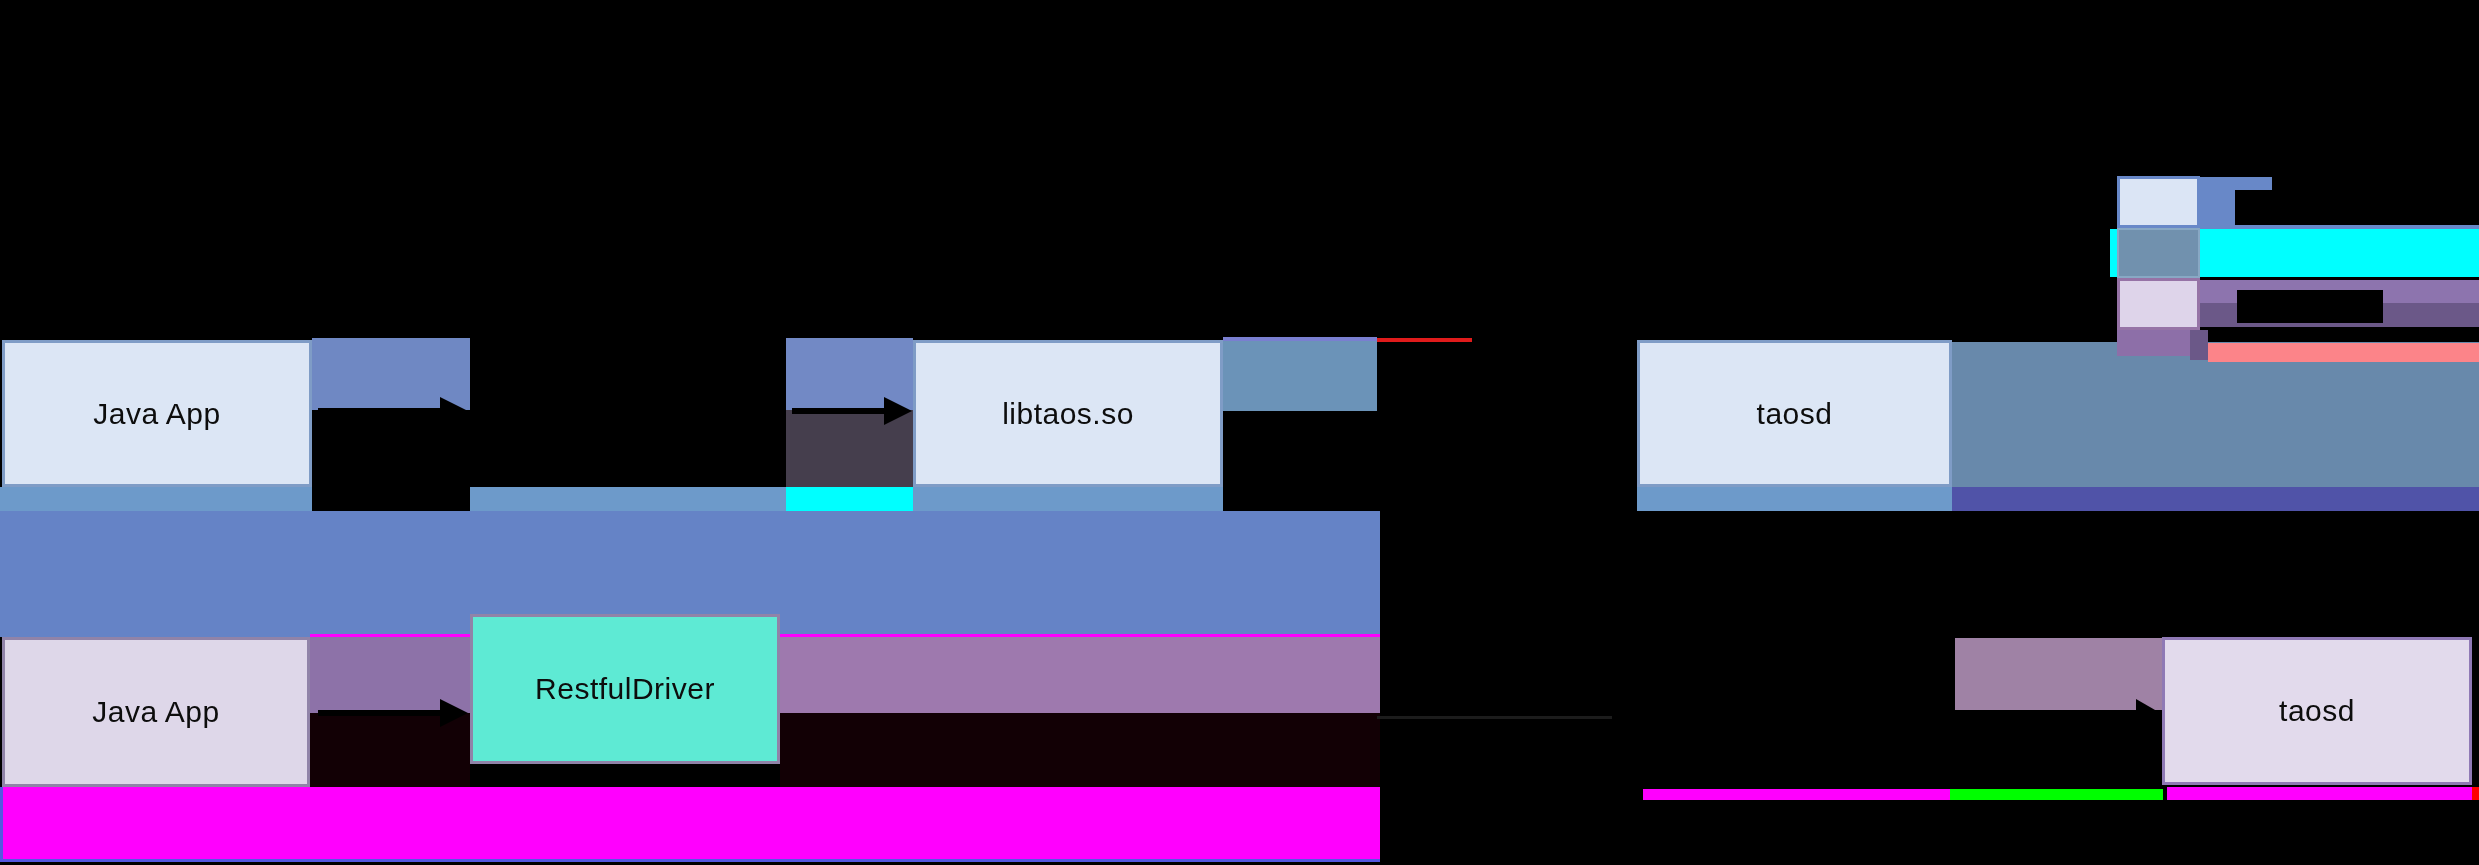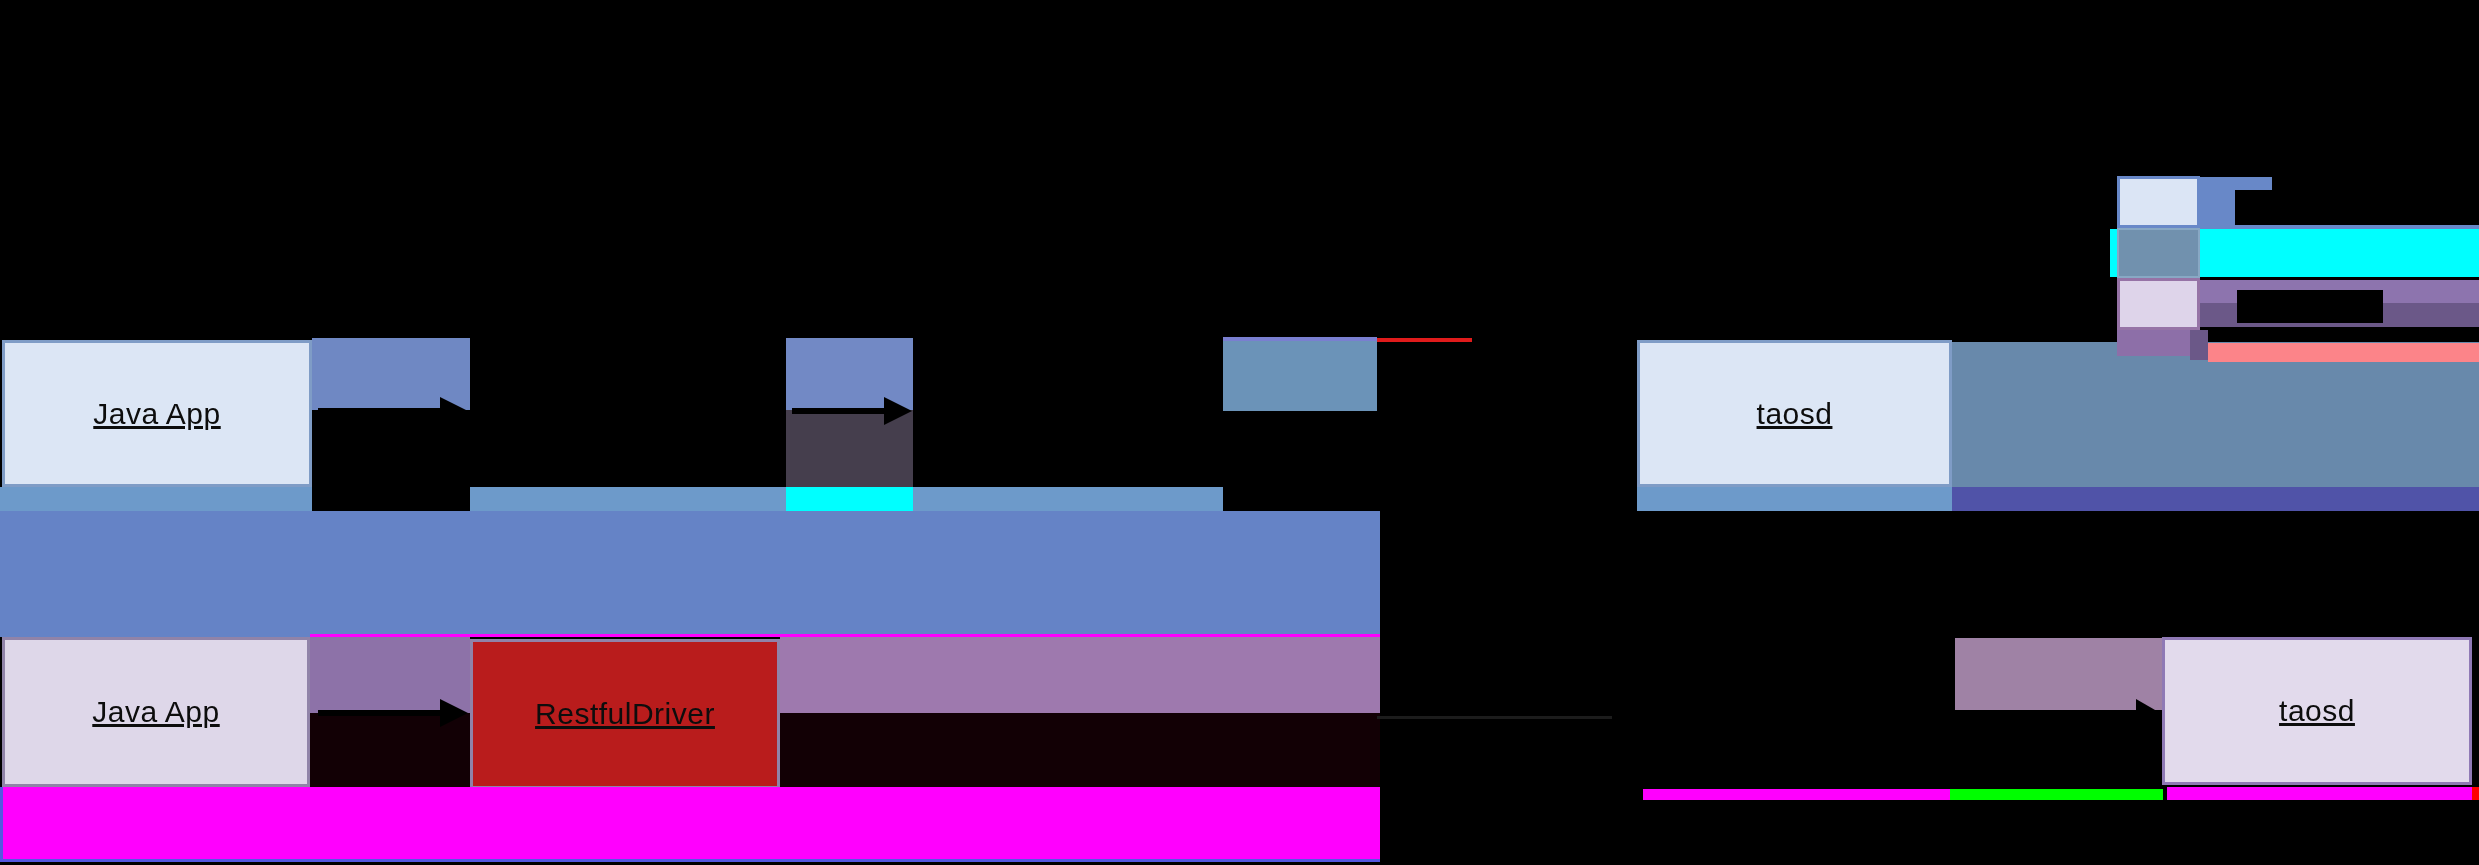--- a/index.html
+++ b/index.html
@@ -1,20 +1,20 @@
 <!DOCTYPE html>
 <html><head>
 <meta charset="utf-8">
 <style>
   html,body{margin:0;padding:0;background:#000;}
   #stage{position:relative;width:2479px;height:865px;background:#000;overflow:hidden;
          font-family:"Liberation Sans", sans-serif;}
   .abs{position:absolute;}
   .box{position:absolute;display:flex;align-items:center;justify-content:center;
-       font-size:30px;color:#0d0d0d;letter-spacing:0.5px;text-decoration:underline;}
+       font-size:30px;color:#0d0d0d;letter-spacing:0.5px;}
   .arrowhead{position:absolute;width:0;height:0;border-style:solid;}
   .shaft{position:absolute;background:#000;}
 </style>
 </head>
 <body>
 
 <div id="stage">
 
   <div class="abs" style="left: 312px; top: 338px; width: 158px; height: 72px; background: rgb(111, 136, 195);"></div>
   <div class="abs" style="left: 786px; top: 338px; width: 127px; height: 72px; background: rgb(114, 137, 197);"></div>
@@ -26,20 +26,23 @@
   <div class="abs" style="left: 0px; top: 487px; width: 312px; height: 24px; background: rgb(109, 154, 202);"></div>
   <div class="abs" style="left: 470px; top: 487px; width: 316px; height: 24px; background: rgb(109, 154, 202);"></div>
   <div class="abs" style="left: 786px; top: 487px; width: 127px; height: 24px; background: rgb(0, 255, 255);"></div>
   <div class="abs" style="left: 913px; top: 487px; width: 310px; height: 24px; background: rgb(109, 154, 202);"></div>
 
   <div class="abs" style="left: 0px; top: 511px; width: 1380px; height: 126px; background: rgb(101, 131, 198);"></div>
 
   <div class="box" style="left:2px;top:340px;width:310px;height:147px;background:#dce6f5;border:3px solid #7f9cc6;box-sizing:border-box;">
     <span>Java App</span>
   </div>
+  <div class="box" style="left:913px;top:340px;width:310px;height:147px;background:#dce6f5;border:3px solid #7f9cc6;box-sizing:border-box;">
+    <span>libtaos.so</span>
+  </div>
   <div class="box" style="left:1637px;top:340px;width:315px;height:147px;background:#dce6f5;border:3px solid #7f9cc6;box-sizing:border-box;">
     <span>taosd</span>
   </div>
 
   <div class="abs" style="left: 1952px; top: 342px; width: 527px; height: 145px; background: rgb(104, 137, 171);"></div>
   <div class="abs" style="left: 1637px; top: 487px; width: 315px; height: 24px; background: rgb(109, 154, 202);"></div>
   <div class="abs" style="left: 1952px; top: 487px; width: 527px; height: 24px; background: rgb(80, 83, 168);"></div>
 
   <div class="shaft" style="left:318px;top:408px;width:132px;height:6px;"></div>
   <div class="arrowhead" style="left:440px;top:397px;border-width:14px 0 14px 28px;border-color:transparent transparent transparent #000;"></div>
@@ -50,21 +53,21 @@
   <div class="abs" style="left: 310px; top: 634px; width: 1070px; height: 3px; background: rgb(255, 0, 254);"></div>
 
   <div class="abs" style="left: 310px; top: 637px; width: 160px; height: 76px; background: rgb(141, 114, 168);"></div>
   <div class="abs" style="left: 310px; top: 713px; width: 160px; height: 74px; background: rgb(18, 0, 5);"></div>
   <div class="abs" style="left: 780px; top: 637px; width: 600px; height: 76px; background: rgb(158, 121, 174);"></div>
   <div class="abs" style="left: 780px; top: 713px; width: 600px; height: 76px; background: rgb(18, 0, 5);"></div>
 
   <div class="box" style="left:2px;top:637px;width:308px;height:150px;background:#ded7e9;border:3px solid #9083a8;box-sizing:border-box;">
     <span>Java App</span>
   </div>
-  <div class="box" style="left:470px;top:639px;width:310px;height:150px;background:#b91c1c;border:3px solid #9083a8;box-sizing:border-box;">
+  <div class="box" style="left:470px;top:614px;width:310px;height:150px;background:#5eead4;border:3px solid #9083a8;box-sizing:border-box;">
     <span>RestfulDriver</span>
   </div>
   <div class="abs" style="left: 1955px; top: 638px; width: 207px; height: 72px; background: rgb(159, 130, 165);"></div>
   <div class="box" style="left:2162px;top:637px;width:310px;height:148px;background:#e2daec;border:3px solid #8f79b5;box-sizing:border-box;">
     <span>taosd</span>
   </div>
 
   <div class="shaft" style="left:318px;top:710px;width:132px;height:6px;"></div>
   <div class="arrowhead" style="left:440px;top:699px;border-width:14px 0 14px 28px;border-color:transparent transparent transparent #000;"></div>
   <div class="shaft" style="left:1377px;top:716px;width:238px;height:3px;background:#1c1c1c;"></div>

